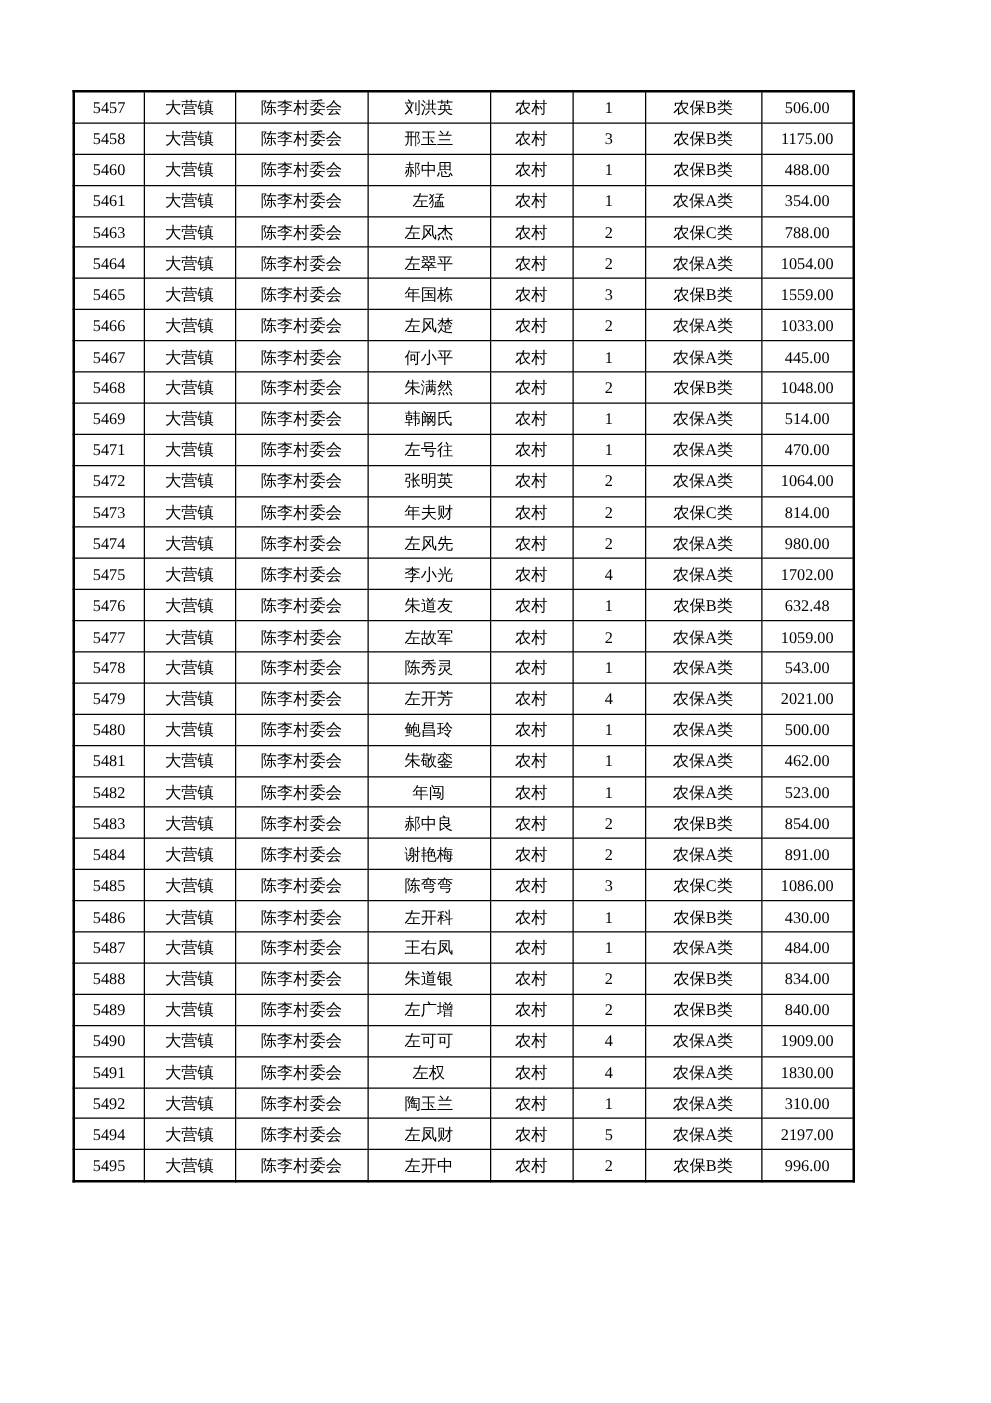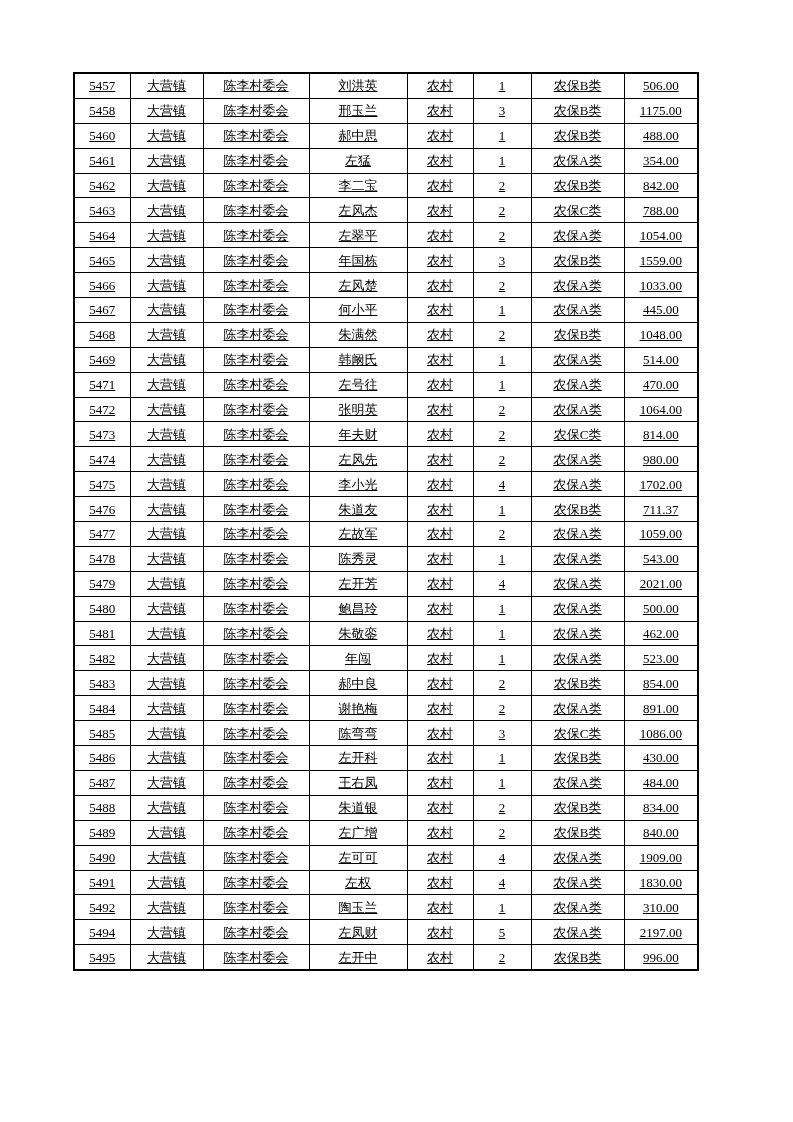--- a/index.html
+++ b/index.html
@@ -9,23 +9,22 @@
   }
   body {
     width: 793px;
     height: 1122px;
     position: relative;
     font-family: "Liberation Serif", "DejaVu Serif", serif;
     color: #000000;
   }
   .sheet {
     position: absolute;
-    left: 73px;
+    left: 58px;
     top: 72px;
-    text-decoration: underline;
   }
   table.register {
     border-collapse: collapse;
     table-layout: fixed;
     border: 2px solid #000000;
   }
   table.register td {
     border: 1px solid #000000;
     text-align: center;
     vertical-align: middle;
@@ -96,30 +95,20 @@
           <td>5461</td>
           <td>大营镇</td>
           <td>陈李村委会</td>
           <td>左猛</td>
           <td>农村</td>
           <td>1</td>
           <td>农保A类</td>
           <td>354.00</td>
         </tr>
         <tr>
-          <td>5462</td>
-          <td>大营镇</td>
-          <td>陈李村委会</td>
-          <td>李二宝</td>
-          <td>农村</td>
-          <td>2</td>
-          <td>农保B类</td>
-          <td>842.00</td>
-        </tr>
-        <tr>
           <td>5463</td>
           <td>大营镇</td>
           <td>陈李村委会</td>
           <td>左风杰</td>
           <td>农村</td>
           <td>2</td>
           <td>农保C类</td>
           <td>788.00</td>
         </tr>
         <tr>
@@ -233,21 +222,21 @@
           <td>1702.00</td>
         </tr>
         <tr>
           <td>5476</td>
           <td>大营镇</td>
           <td>陈李村委会</td>
           <td>朱道友</td>
           <td>农村</td>
           <td>1</td>
           <td>农保B类</td>
-          <td>711.37</td>
+          <td>632.48</td>
         </tr>
         <tr>
           <td>5477</td>
           <td>大营镇</td>
           <td>陈李村委会</td>
           <td>左故军</td>
           <td>农村</td>
           <td>2</td>
           <td>农保A类</td>
           <td>1059.00</td>

